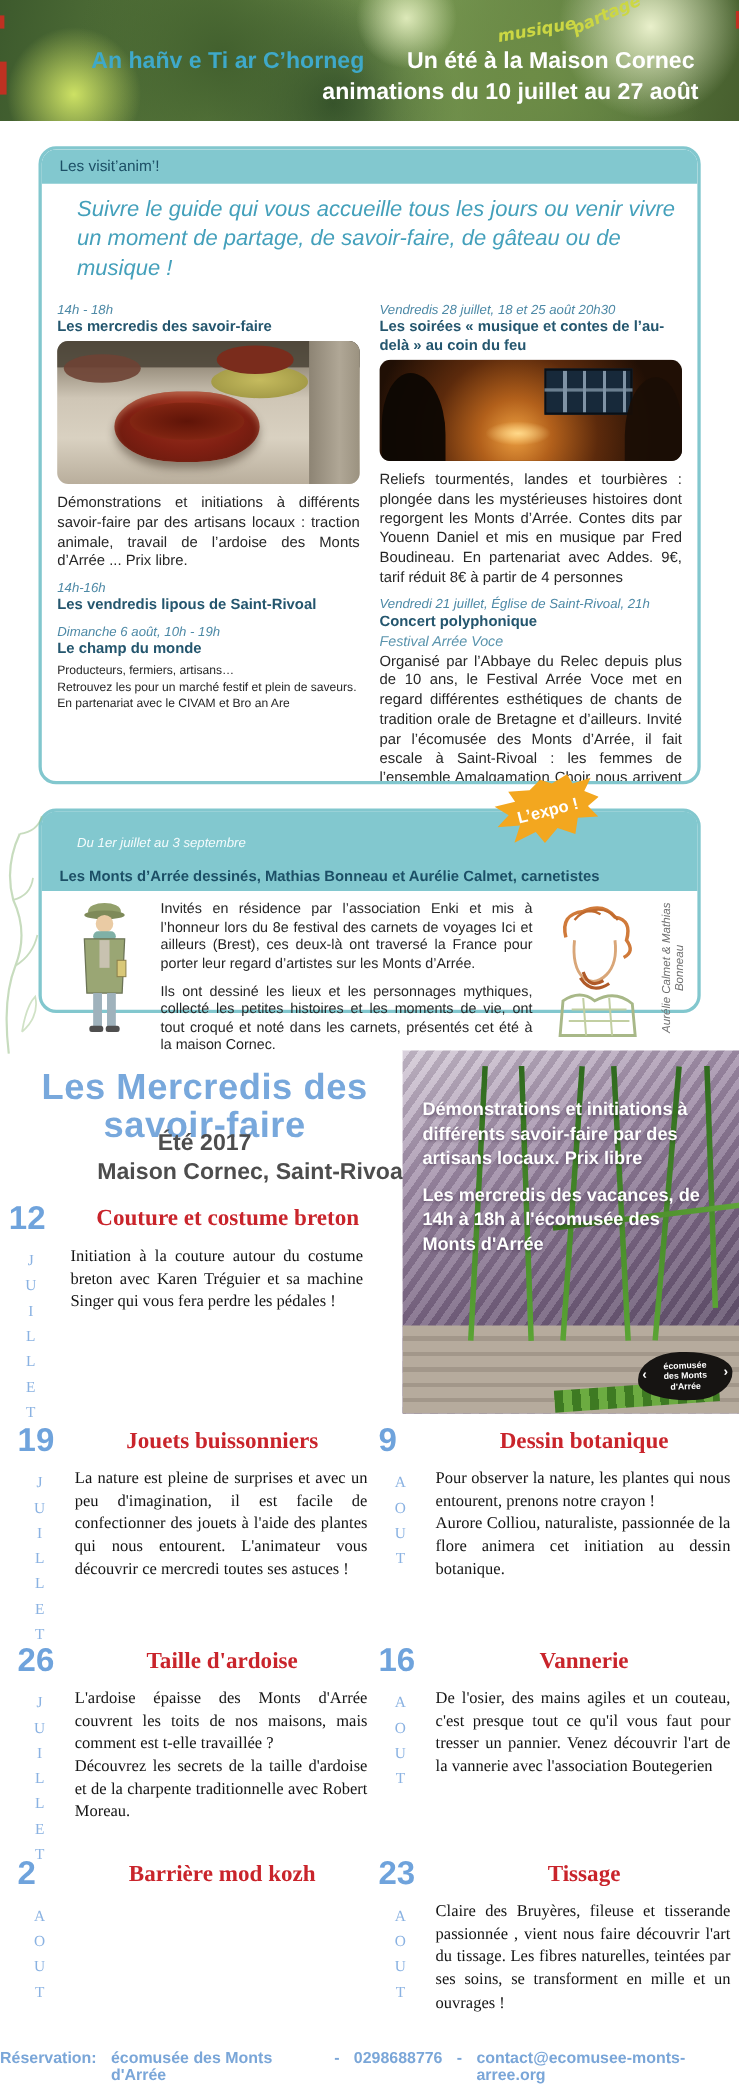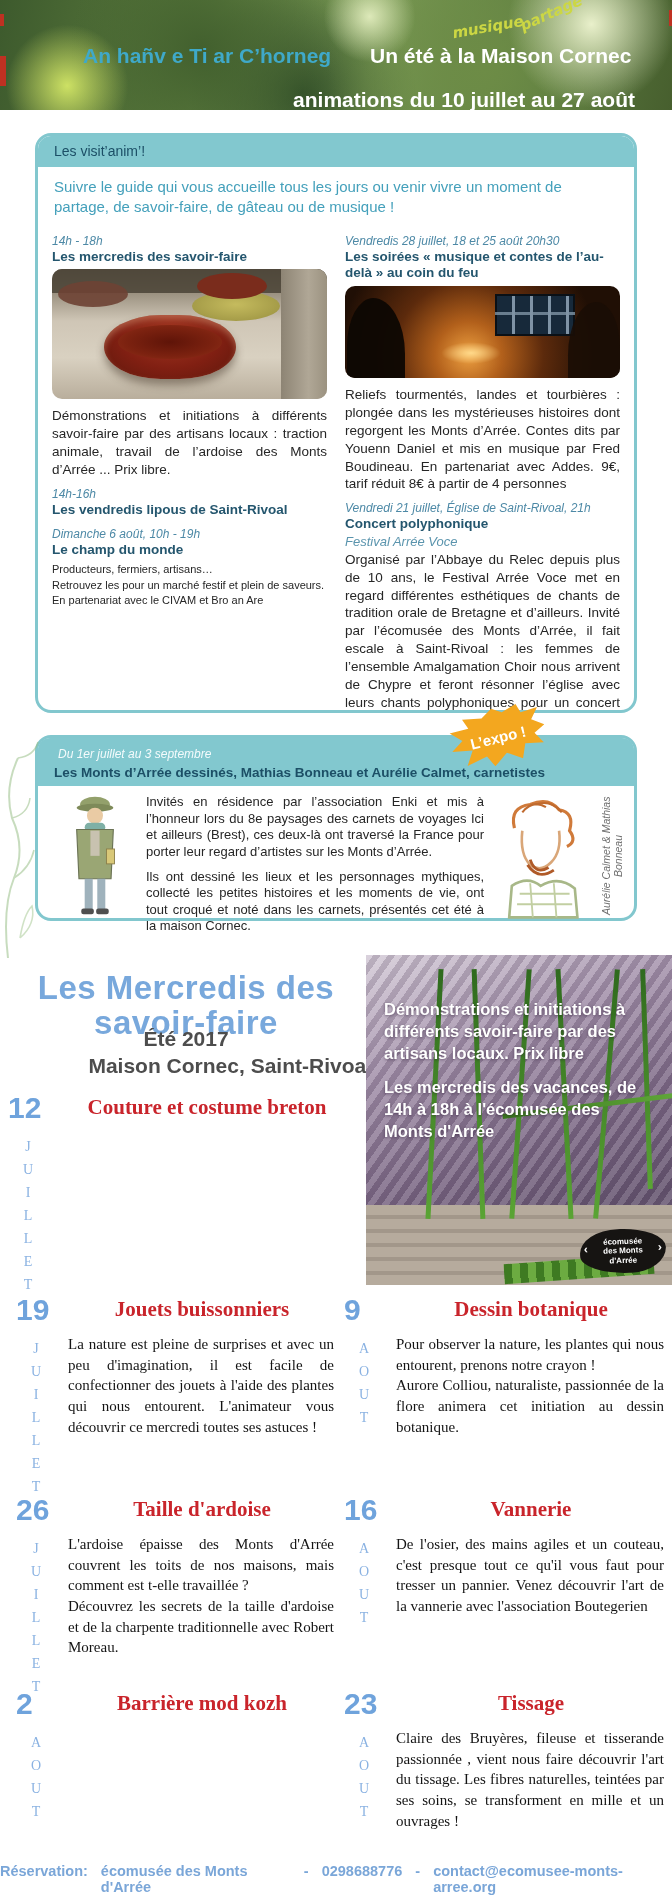--- a/index.html
+++ b/index.html
@@ -19,32 +19,32 @@
   .hero-red{position:absolute;background:#bf3122;}
   .r1{left:0;top:14px;width:4px;height:12px;}
   .r2{left:0;top:56px;width:6px;height:30px;}
   .r3{right:0;top:10px;width:3px;height:16px;}
   .hero-word{position:absolute;font-family:"DejaVu Sans",sans-serif;font-style:italic;
     font-weight:700;color:#ccd743;font-size:15px;}
   .w-musique{left:452px;top:18px;transform:rotate(-10deg);}
   .w-partage{left:518px;top:4px;transform:rotate(-24deg);}
   .hero-breton{position:absolute;left:83px;top:44px;font-size:21px;font-weight:700;color:#3fa9c9;}
   .hero-french{position:absolute;left:370px;top:44px;font-size:21px;font-weight:700;color:#ffffff;}
-  .hero-sub{position:absolute;left:278px;top:88px;width:372px;text-align:center;
+  .hero-sub{position:absolute;left:278px;top:72px;width:372px;text-align:center;
     font-size:21px;font-weight:700;color:#ffffff;}
 
   
   .box{position:absolute;left:35px;width:596px;background:#ffffff;border:3px solid #82c7ce;
        border-radius:16px;overflow:visible;}
   .box1{top:133px;height:574px;overflow:hidden;}
   .box2{top:735px;height:180px;}
   .band{background:#82c8cf;padding:6px 16px 7px 16px;}
   .box1 .band{border-radius:12px 12px 0 0;}
   .band-title{font-size:14px;font-weight:400;color:#1c4f66;}
-  .intro{margin:10px 16px 6px 16px;font-size:15px;line-height:1.35;color:#44a0bb;}
+  .intro{margin:10px 16px 6px 32px;font-size:20px;line-height:1.35;color:#44a0bb;font-style:italic;}
   .cols{display:flex;gap:18px;padding:2px 14px 0 14px;}
   .col{flex:1;min-width:0;}
   .time{margin:8px 0 1px 0;font-size:12px;font-style:italic;color:#4d89a6;}
   .etitle{margin:0 0 4px 0;font-size:13.5px;font-weight:700;color:#24566e;line-height:1.25;}
   .esub{margin:0 0 2px 0;font-size:13px;font-style:italic;color:#5a94ad;}
   .ebody{margin:2px 0 4px 0;font-size:13.5px;line-height:1.32;color:#262626;
          text-align:justify;white-space:pre-line;}
   .eline{margin:1px 0;font-size:11px;line-height:1.3;color:#262626;}
 
   
@@ -72,21 +72,21 @@
   .fi-winbar{position:absolute;left:150px;top:26px;width:80px;height:3px;background:#7f93a5;opacity:.8;}
   .fi-sil-l{position:absolute;left:2px;top:12px;width:58px;height:80px;background:#0d0703;
      border-radius:45% 55% 0 0/60% 70% 0 0;opacity:.95;}
   .fi-sil-r{position:absolute;right:0;top:16px;width:52px;height:76px;background:#1a0d06;
      border-radius:55% 45% 0 0/70% 60% 0 0;opacity:.9;}
   .fi-glow{position:absolute;left:96px;top:56px;width:60px;height:22px;border-radius:50%;
      background:radial-gradient(ellipse,#ffd98a 0%,rgba(255,180,80,.0) 70%);}
 
   
   .box2 .band{border-radius:12px 12px 0 0;padding:5px 16px 6px 16px;}
-  .expo-dates{margin:4px;font-size:12px;font-style:italic;color:#f4fbfc;}
+  .expo-dates{margin:16px;font-size:12px;font-style:italic;color:#f4fbfc;}
   .expo-title{margin:1px 0 0 0;font-size:13.5px;font-weight:700;color:#1c4f66;}
   .expo-badge{position:absolute;top:-30px;left:412px;width:96px;height:58px;background:#f3a71f;
      display:flex;align-items:center;justify-content:center;transform:rotate(-14deg);
      clip-path:polygon(50% 0,60% 10%,76% 2%,79% 18%,97% 16%,88% 34%,100% 48%,88% 58%,95% 78%,76% 72%,70% 96%,55% 80%,40% 98%,34% 78%,12% 86%,21% 62%,0 56%,13% 42%,2% 24%,22% 24%,18% 6%,38% 12%);
      font-size:15px;font-weight:700;color:#ffffff;z-index:5;}
   .expo-content{display:flex;gap:12px;padding:8px 10px 0 18px;align-items:flex-start;}
   .expo-person{flex:0 0 78px;}
   .expo-text{flex:1;}
   .expo-text p{margin:0 0 8px 0;font-size:13px;line-height:1.28;color:#262626;text-align:justify;}
   .expo-sketch{flex:0 0 92px;}
@@ -226,21 +226,21 @@
         <rect x="21" y="25" width="18" height="8" rx="4" fill="#7fb0a6"></rect>
         <path d="M14 31 L46 31 L44 74 L16 74 Z" fill="#9aa674" stroke="#6b7355" stroke-width="1"></path>
         <rect x="26" y="32" width="8" height="22" fill="#c8c2b0"></rect>
         <rect x="40" y="48" width="7" height="13" fill="#d9c878" stroke="#8c7f4a" stroke-width="0.8"></rect>
         <rect x="21" y="74" width="7" height="27" fill="#9fb2bc"></rect>
         <rect x="32" y="74" width="7" height="27" fill="#9fb2bc"></rect>
         <rect x="18" y="100" width="11" height="5" rx="2" fill="#4f4f4f"></rect>
         <rect x="31" y="100" width="11" height="5" rx="2" fill="#4f4f4f"></rect>
       </svg>
       <div class="expo-text">
-        <p>Invités en résidence par l’association Enki et mis à l’honneur lors du 8e paysages des carnets de voyages Ici et ailleurs (Brest), ces deux-là ont traversé la France pour porter leur regard d’artistes sur les Monts d’Arrée.</p>
+        <p>Invités en résidence par l’association Enki et mis à l’honneur lors du 8e festival des carnets de voyages Ici et ailleurs (Brest), ces deux-là ont traversé la France pour porter leur regard d’artistes sur les Monts d’Arrée.</p>
         <p>Ils ont dessiné les lieux et les personnages mythiques, collecté les petites histoires et les moments de vie, ont tout croqué et noté dans les carnets, présentés cet été à la maison Cornec.</p>
       </div>
       <svg class="expo-sketch" width="92" height="126" viewBox="0 0 70 96">
         <path d="M14 26 Q10 10 26 8 Q40 2 48 12 Q60 14 56 28 Q62 36 54 40" fill="none" stroke="#d07a3a" stroke-width="2.4"></path>
         <path d="M20 14 Q28 4 38 10 M30 8 Q42 4 50 14" fill="none" stroke="#c06a2e" stroke-width="1.6"></path>
         <path d="M20 28 Q18 46 26 54 Q34 60 42 52 Q50 44 48 28" fill="none" stroke="#d9a678" stroke-width="2"></path>
         <path d="M26 50 Q30 62 40 56 M24 54 Q32 66 44 58" fill="none" stroke="#b05a28" stroke-width="2.2"></path>
         <path d="M12 70 Q24 62 34 70 Q48 62 60 72 L62 94 L10 94 Z" fill="none" stroke="#a8b888" stroke-width="2"></path>
         <path d="M18 76 L56 76 M16 84 L58 84 M26 68 L28 94 M44 68 L46 94" fill="none" stroke="#c2cfa2" stroke-width="1.4"></path>
       </svg>
@@ -275,20 +275,21 @@
         <div>écomusée</div>
         <div>des Monts</div>
         <div>d'Arrée</div>
       </div>
     </div>
 
     <article class="event e1">
       <div class="day">12</div>
       <div class="month">JUILLET</div>
       <h2 class="red-title">Couture et costume breton</h2>
+      <p class="serif-body">Initiation à la couture autour du costume breton avec Karen Tréguier et sa machine Singer qui vous fera perdre les pédales !</p>
     </article>
 
     <article class="event e2">
       <div class="day">19</div>
       <div class="month">JUILLET</div>
       <h2 class="red-title">Jouets buissonniers</h2>
       <p class="serif-body">La nature est pleine de surprises et avec un peu d'imagination, il est facile de confectionner des jouets à l'aide des plantes qui nous entourent. L'animateur vous découvrir ce mercredi toutes ses astuces !</p>
     </article>
 
     <article class="event e3">

